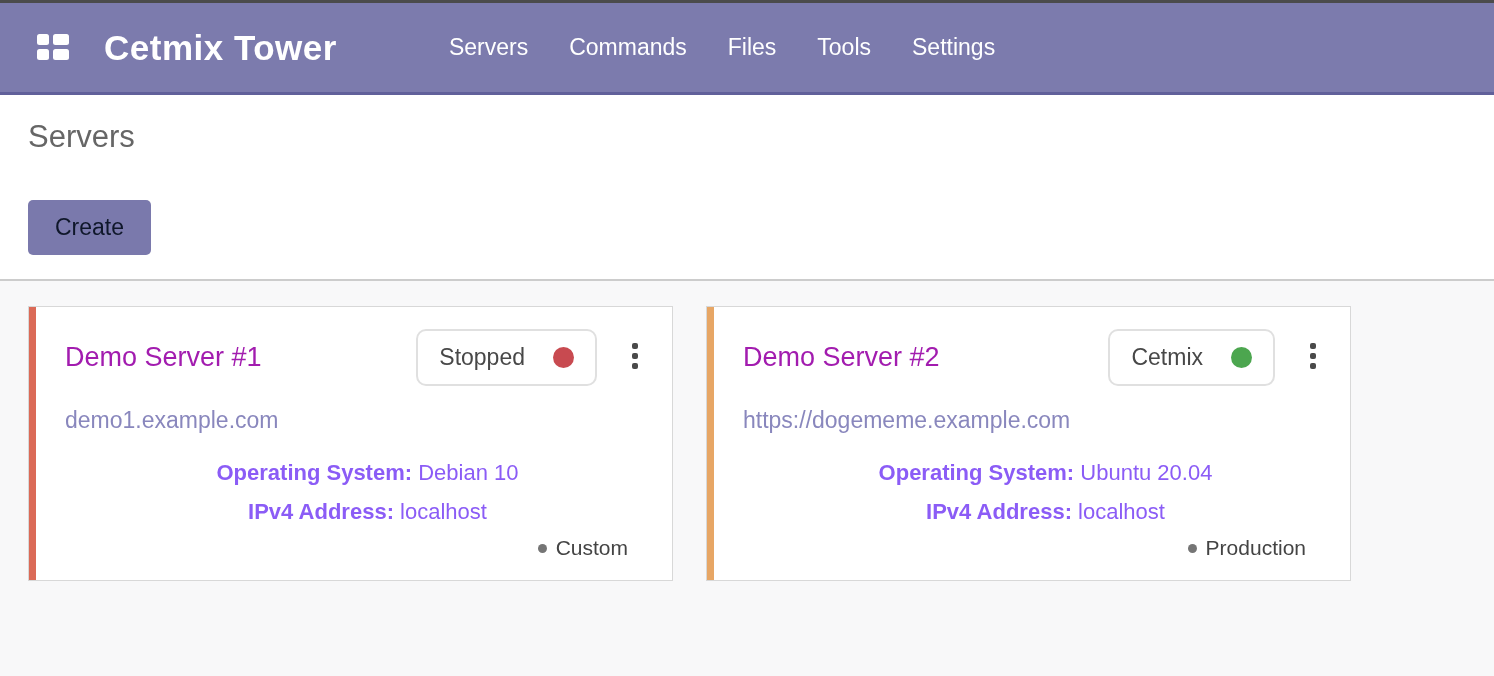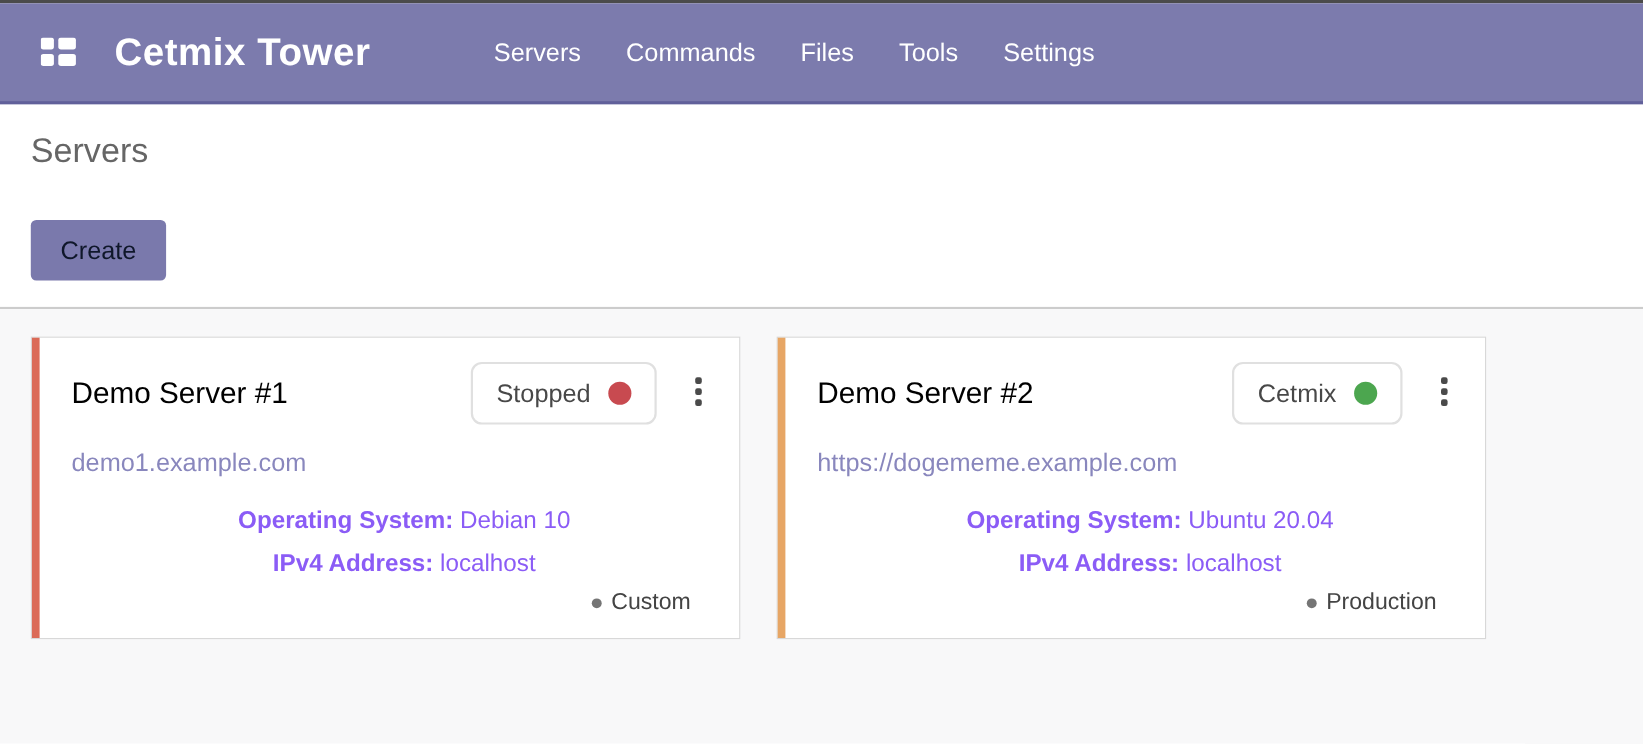--- a/index.html
+++ b/index.html
@@ -92,29 +92,29 @@
     left: 0; top: 0; bottom: 0;
     width: 7px;
   }
   .card-head {
     display: flex;
     align-items: flex-start;
   }
   .card-title {
     font-size: 27px;
     font-weight: 500;
-    color: #000000;
+    color: #a21caf;
     margin-top: 13px;
     white-space: nowrap;
   }
   .status-pill {
     margin-left: auto;
     display: flex;
     align-items: center;
-    gap: 16px;
+    gap: 28px;
     border: 2px solid #e0e0e0;
     border-radius: 10px;
     background: #ffffff;
     padding: 13px 21px;
     font-size: 23px;
     color: #484848;
     cursor: pointer;
   }
   .status-dot {
     width: 21px; height: 21px;

